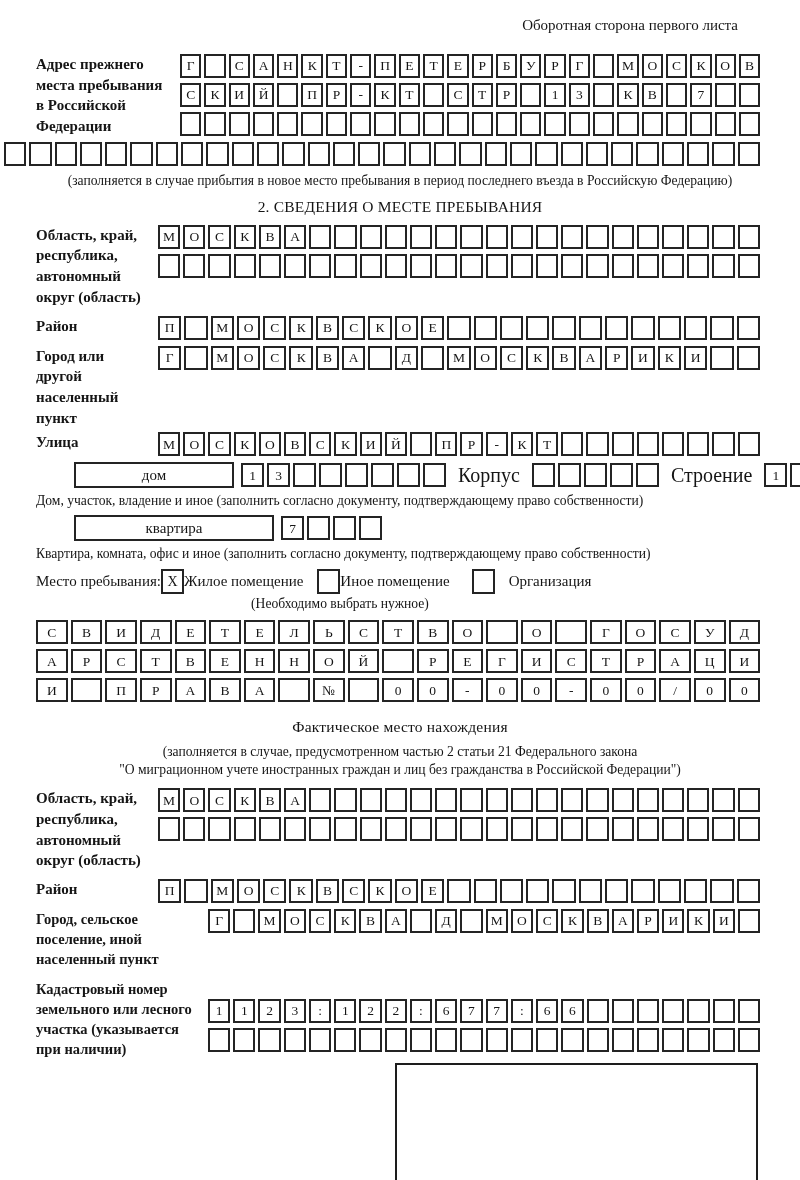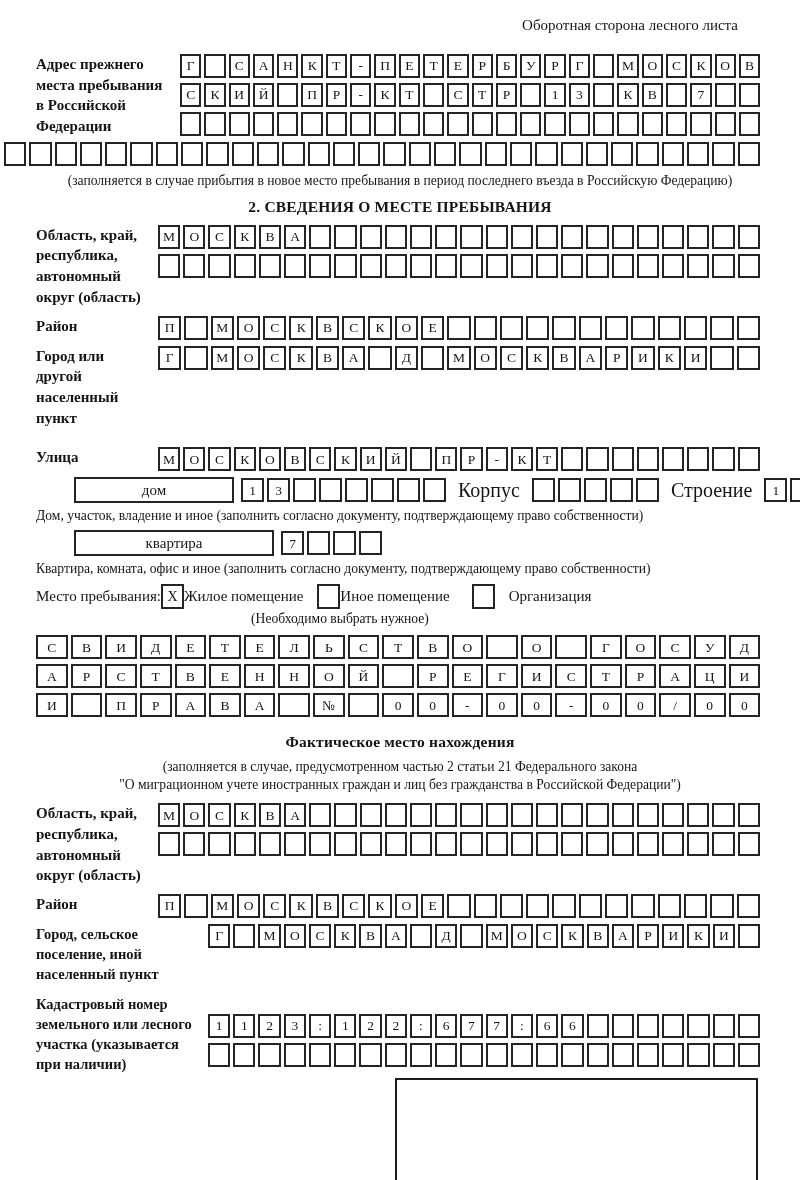--- a/index.html
+++ b/index.html
@@ -21,24 +21,24 @@
   .gridcol { flex:1; display:flex; flex-direction:column; gap:5px; }
   .cellrow { display:flex; gap:3px; height:24px; }
   .cell {
     flex:1; border:2px solid #242424; background:#fff;
     display:flex; align-items:center; justify-content:center;
     font-size:13.5px; line-height:1; overflow:hidden;
   }
   .cell-fixed { flex:none; width:23px; }
   .fullrow { margin:5px 40px 0 4px; }
   .note { text-align:center; font-size:13.6px; margin-top:7px; }
-  .sec-title { text-align:center; font-weight:bold; font-size:15.5px; margin-top:9px; letter-spacing:0.2px; }
+  .sec-title { text-align:center; font-weight:normal; font-size:15.5px; margin-top:9px; letter-spacing:0.2px; }
 
   .mt9 { margin-top:9px; } .mt8 { margin-top:8px; } .mt6 { margin-top:6px; }
-  .mt4 { margin-top:19px; } .mt5 { margin-top:5px; } .mt10 { margin-top:10px; }
+  .mt4 { margin-top:4px; } .mt5 { margin-top:5px; } .mt10 { margin-top:10px; }
   .mt16 { margin-top:16px; } .mt2 { margin-top:2px; }
 
   
   .house-row { display:flex; align-items:center; margin:6px 40px 0 33px; gap:7px;padding-left:41px; }
   .label-box {
     border:2px solid #242424; height:26px; display:flex; align-items:center;
     justify-content:center; font-size:15px; flex:none;
   }
   .lb-dom { width:160px; }
   .lb-kv  { width:200px; }
@@ -56,21 +56,21 @@
 
   .confirm-box {
     margin:4px 42px 0 auto; width:363px; height:172px; border:2px solid #1d1d1d; background:#fff;
   }
 </style>
 </head>
 <body>
 
 <div class="page">
 
-  <div class="top-note">Оборотная сторона лесного листа</div>
+  <div class="top-note">Оборотная сторона первого листа</div>
 
   <div class="frow" style="margin-top:20px;">
     <div class="flabel w140">Адрес прежнего места пребывания в Российской Федерации</div>
     <div class="gridcol">
       <div class="cellrow">
           <div class="cell">Г</div>
           <div class="cell"></div>
           <div class="cell">С</div>
           <div class="cell">А</div>
           <div class="cell">Н</div>

